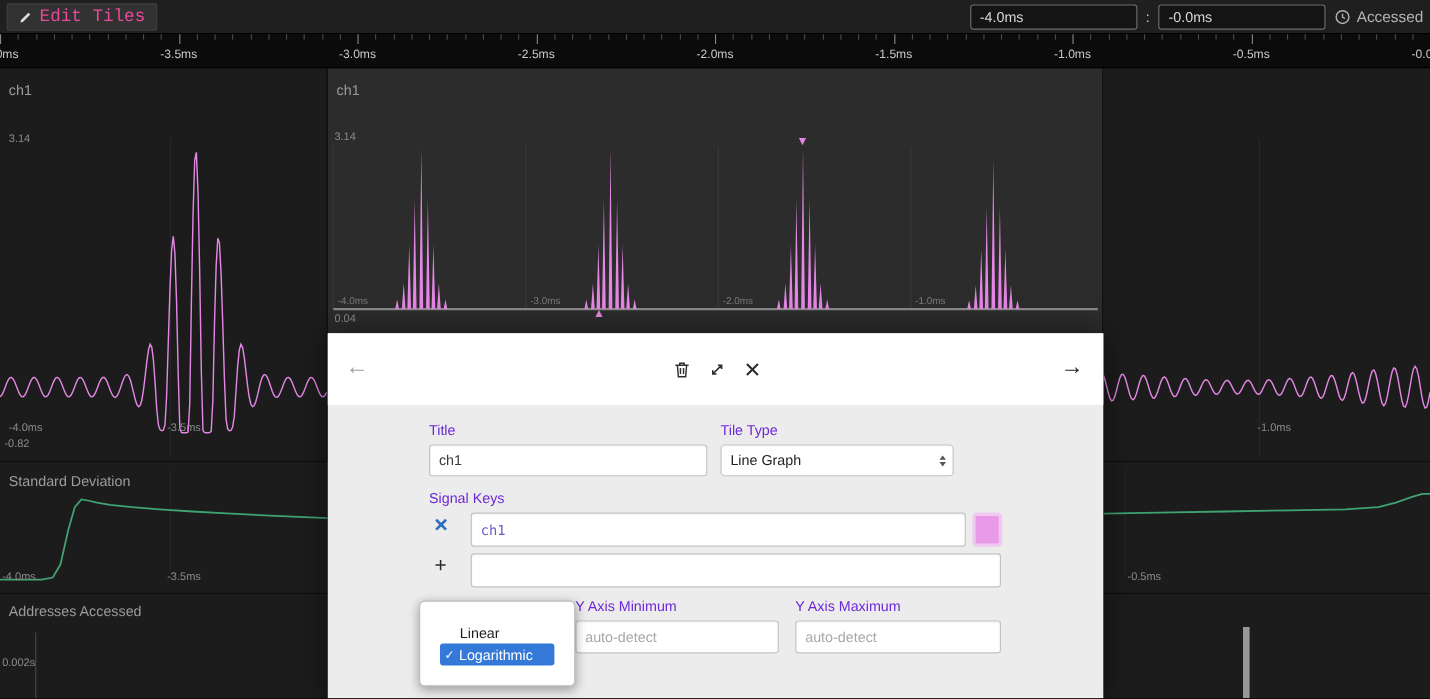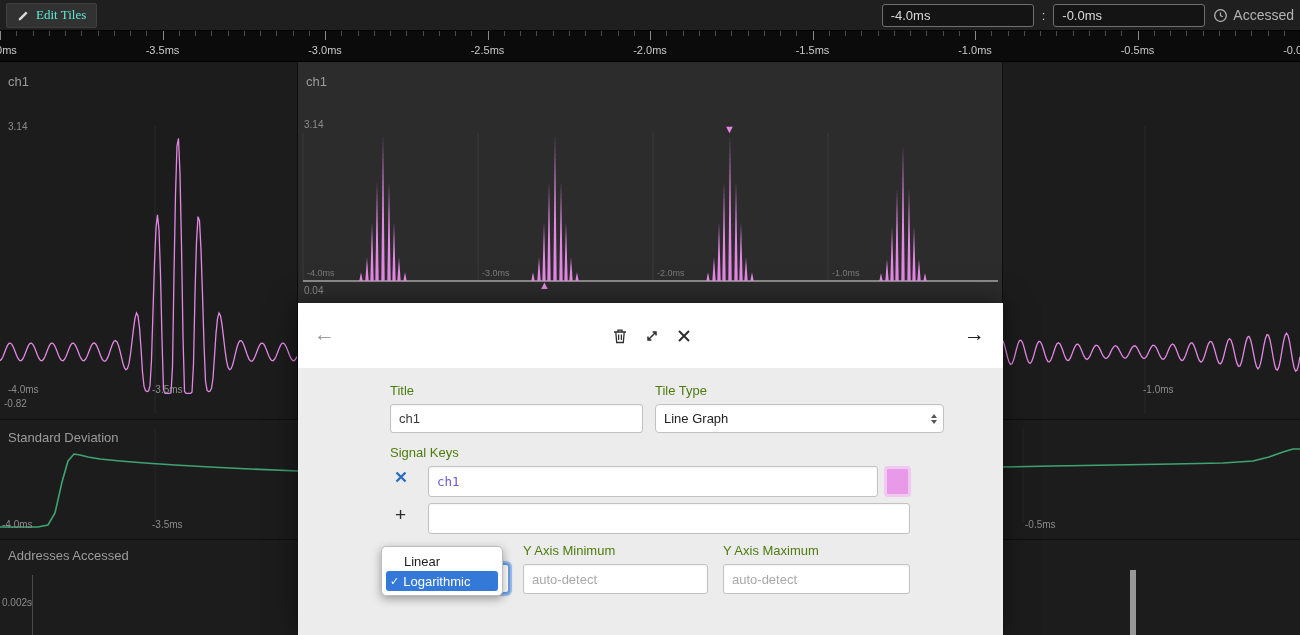--- a/index.html
+++ b/index.html
@@ -1,21 +1,21 @@
 <!DOCTYPE html>
 <html style="--signal-pink: #e487e4; --signal-green: #3fa373; --selection-blue: #3478d8; --bar-gray: #989898;"><head>
 <meta charset="utf-8">
 <style>
 *{margin:0;padding:0;box-sizing:border-box}
 html,body{background:#000;font-family:"Liberation Sans",sans-serif}
 #app{position:relative;width:1300px;height:635px;background:#1c1c1c;overflow:hidden}
 
 
 .topbar{position:absolute;left:0;top:0;width:1300px;height:31px;background:#1f1f1f;display:flex;align-items:center;padding:0 6px;border-bottom:1px solid #000;z-index:3}
-.btn-edit{display:flex;align-items:center;gap:6px;background:#323232;border:1px solid #3f3f3f;color:#5eead4;font-size:13px;height:25px;padding:0 10px;border-radius:2px;font-family:Liberation Serif, serif;cursor:pointer}
+.btn-edit{display:flex;align-items:center;gap:6px;background:#323232;border:1px solid #3f3f3f;color:#ec4899;font-size:16px;height:25px;padding:0 10px;border-radius:2px;font-family:Liberation Mono, monospace;cursor:pointer}
 .topbar-right{margin-left:auto;display:flex;align-items:center;gap:8px}
 .range-input{width:152px;height:23px;background:#141414;border:1px solid #6f6f6f;border-radius:3px;color:#d9d9d9;font-size:13px;padding:0 8px;font-family:inherit}
 .range-sep{color:#cfcfcf;font-size:13px}
 .btn-compare{display:flex;align-items:center;gap:5px;background:none;border:none;color:#b3b3b3;font-size:14px;font-family:inherit;cursor:pointer}
 
 
 .ruler{position:absolute;left:0;top:31px;width:1300px;height:31px;background:#0b0b0b;overflow:hidden;border-bottom:1px solid #000;z-index:2}
 .rtick{position:absolute;top:0;width:1px;height:5px;background:#4c4c4c}
 .rtick.major{height:9px;background:#8a8a8a}
 .rlabel{position:absolute;top:13px;transform:translateX(-50%);font-size:11px;color:#c9c9c9;white-space:nowrap}
@@ -34,34 +34,34 @@
 .gray-bar{position:absolute;background:var(--bar-gray,#989898)}
 .vaxis{position:absolute;width:1px;background:#4a4a4a}
 .vaxis-tick{position:absolute;height:1px;background:#4a4a4a}
 
 
 .modal{position:absolute;left:298px;top:303px;width:705px;height:332px;background:#ececec;box-shadow:0 0 26px rgba(0,0,0,.55);z-index:4}
 .modal-header{position:absolute;left:0;top:0;width:100%;height:65px;background:#fff}
 .nav-arrow{position:absolute;font-size:21px;color:#9f9f9f;background:none;border:none;cursor:pointer;font-family:inherit;line-height:21px}
 .nav-arrow.fwd{color:#1d1d1d}
 .hicon-btn{position:absolute;width:20px;height:20px;background:none;border:none;padding:0;cursor:pointer}
-.form-label{position:absolute;font-size:13px;color:#4d7c0f;white-space:nowrap}
+.form-label{position:absolute;font-size:13px;color:#6d28d9;white-space:nowrap}
 .text-input{position:absolute;background:#fff;border:1px solid #c2c2c2;border-radius:3px;font-size:13px;color:#3a3a3a;padding:0 8px;font-family:inherit;box-shadow:inset 0 1px 2px rgba(0,0,0,.05)}
 .text-input::placeholder{color:#a8a8a8}
 .mono-input{font-family:"DejaVu Sans Mono",monospace;color:#6a5acd;font-size:12.5px}
 .select-box{position:absolute;background:#fff;border:1px solid #c2c2c2;border-radius:4px;font-size:13px;color:#222;display:flex;align-items:center;padding:0 8px;cursor:pointer;box-shadow:inset 0 1px 2px rgba(0,0,0,.04)}
 .sel-arrows{position:absolute;right:6px;top:50%;transform:translateY(-50%);display:flex;flex-direction:column;gap:2px}
 .sel-arrows i{display:block;width:0;height:0;border-left:3.5px solid transparent;border-right:3.5px solid transparent}
 .sel-arrows .up{border-bottom:4px solid #555}
 .sel-arrows .down{border-top:4px solid #555}
 .icon-x-blue{position:absolute;cursor:pointer;background:none;border:none;padding:0}
 .icon-plus{position:absolute;font-size:19px;color:#2b2b2b;cursor:pointer;background:none;border:none;font-family:inherit;line-height:19px}
 .swatch{position:absolute;border-radius:4px;border:3px solid #f0c8f0;cursor:pointer}
 .scale-select{border:2px solid #6ca0dc;box-shadow:0 0 1px 2px rgba(73,134,231,.55);z-index:1}
-.dropdown{position:absolute;left:83px;top:243px;width:122px;background:#fff;border:1px solid #bdbdbd;border-radius:5px;box-shadow:0 3px 10px rgba(0,0,0,.35);padding:4px;z-index:6}
+.dropdown{position:absolute;left:83px;top:243px;width:142px;background:#fff;border:1px solid #bdbdbd;border-radius:5px;box-shadow:0 3px 10px rgba(0,0,0,.35);padding:18px;z-index:6}
 .dropdown-item{height:20px;display:flex;align-items:center;font-size:13px;color:#1e1e1e;border-radius:3px;padding-left:18px;cursor:pointer;white-space:nowrap}
 .dropdown-item.selected{background:var(--selection-blue,#3478d8);color:#fff;padding-left:4px}
 .dropdown-item .check{margin-right:4px;font-size:11px}
 </style>
 </head>
 <body>
 
 <div id="app">
 
   <header class="topbar">
@@ -302,21 +302,21 @@
           <path d="M4 4 L14 14 M14 4 L4 14" fill="none" stroke="#2b2b2b" stroke-width="1.9"></path>
         </svg>
       </button>
       <button class="nav-arrow fwd" style="right:18px;top:20px">→</button>
     </div>
 
     <div class="form-label" style="left:92px;top:80px">Title</div>
     <input class="text-input" style="left: 92px; top: 101px; width: 253px; height: 29px;" value="ch1">
 
     <div class="form-label" style="left:357px;top:80px">Tile Type</div>
-    <div class="select-box" style="left:357px;top:101px;width:289px;height:29px">
+    <div class="select-box" style="left:357px;top:101px;width:212px;height:29px">
       <span>Line Graph</span>
       <span class="sel-arrows">
           <i class="up"></i>
           <i class="down"></i>
         </span>
     </div>
 
     <div class="form-label" style="left:92px;top:142px">Signal Keys</div>
 
     <button class="icon-x-blue" style="left:96px;top:167px">

